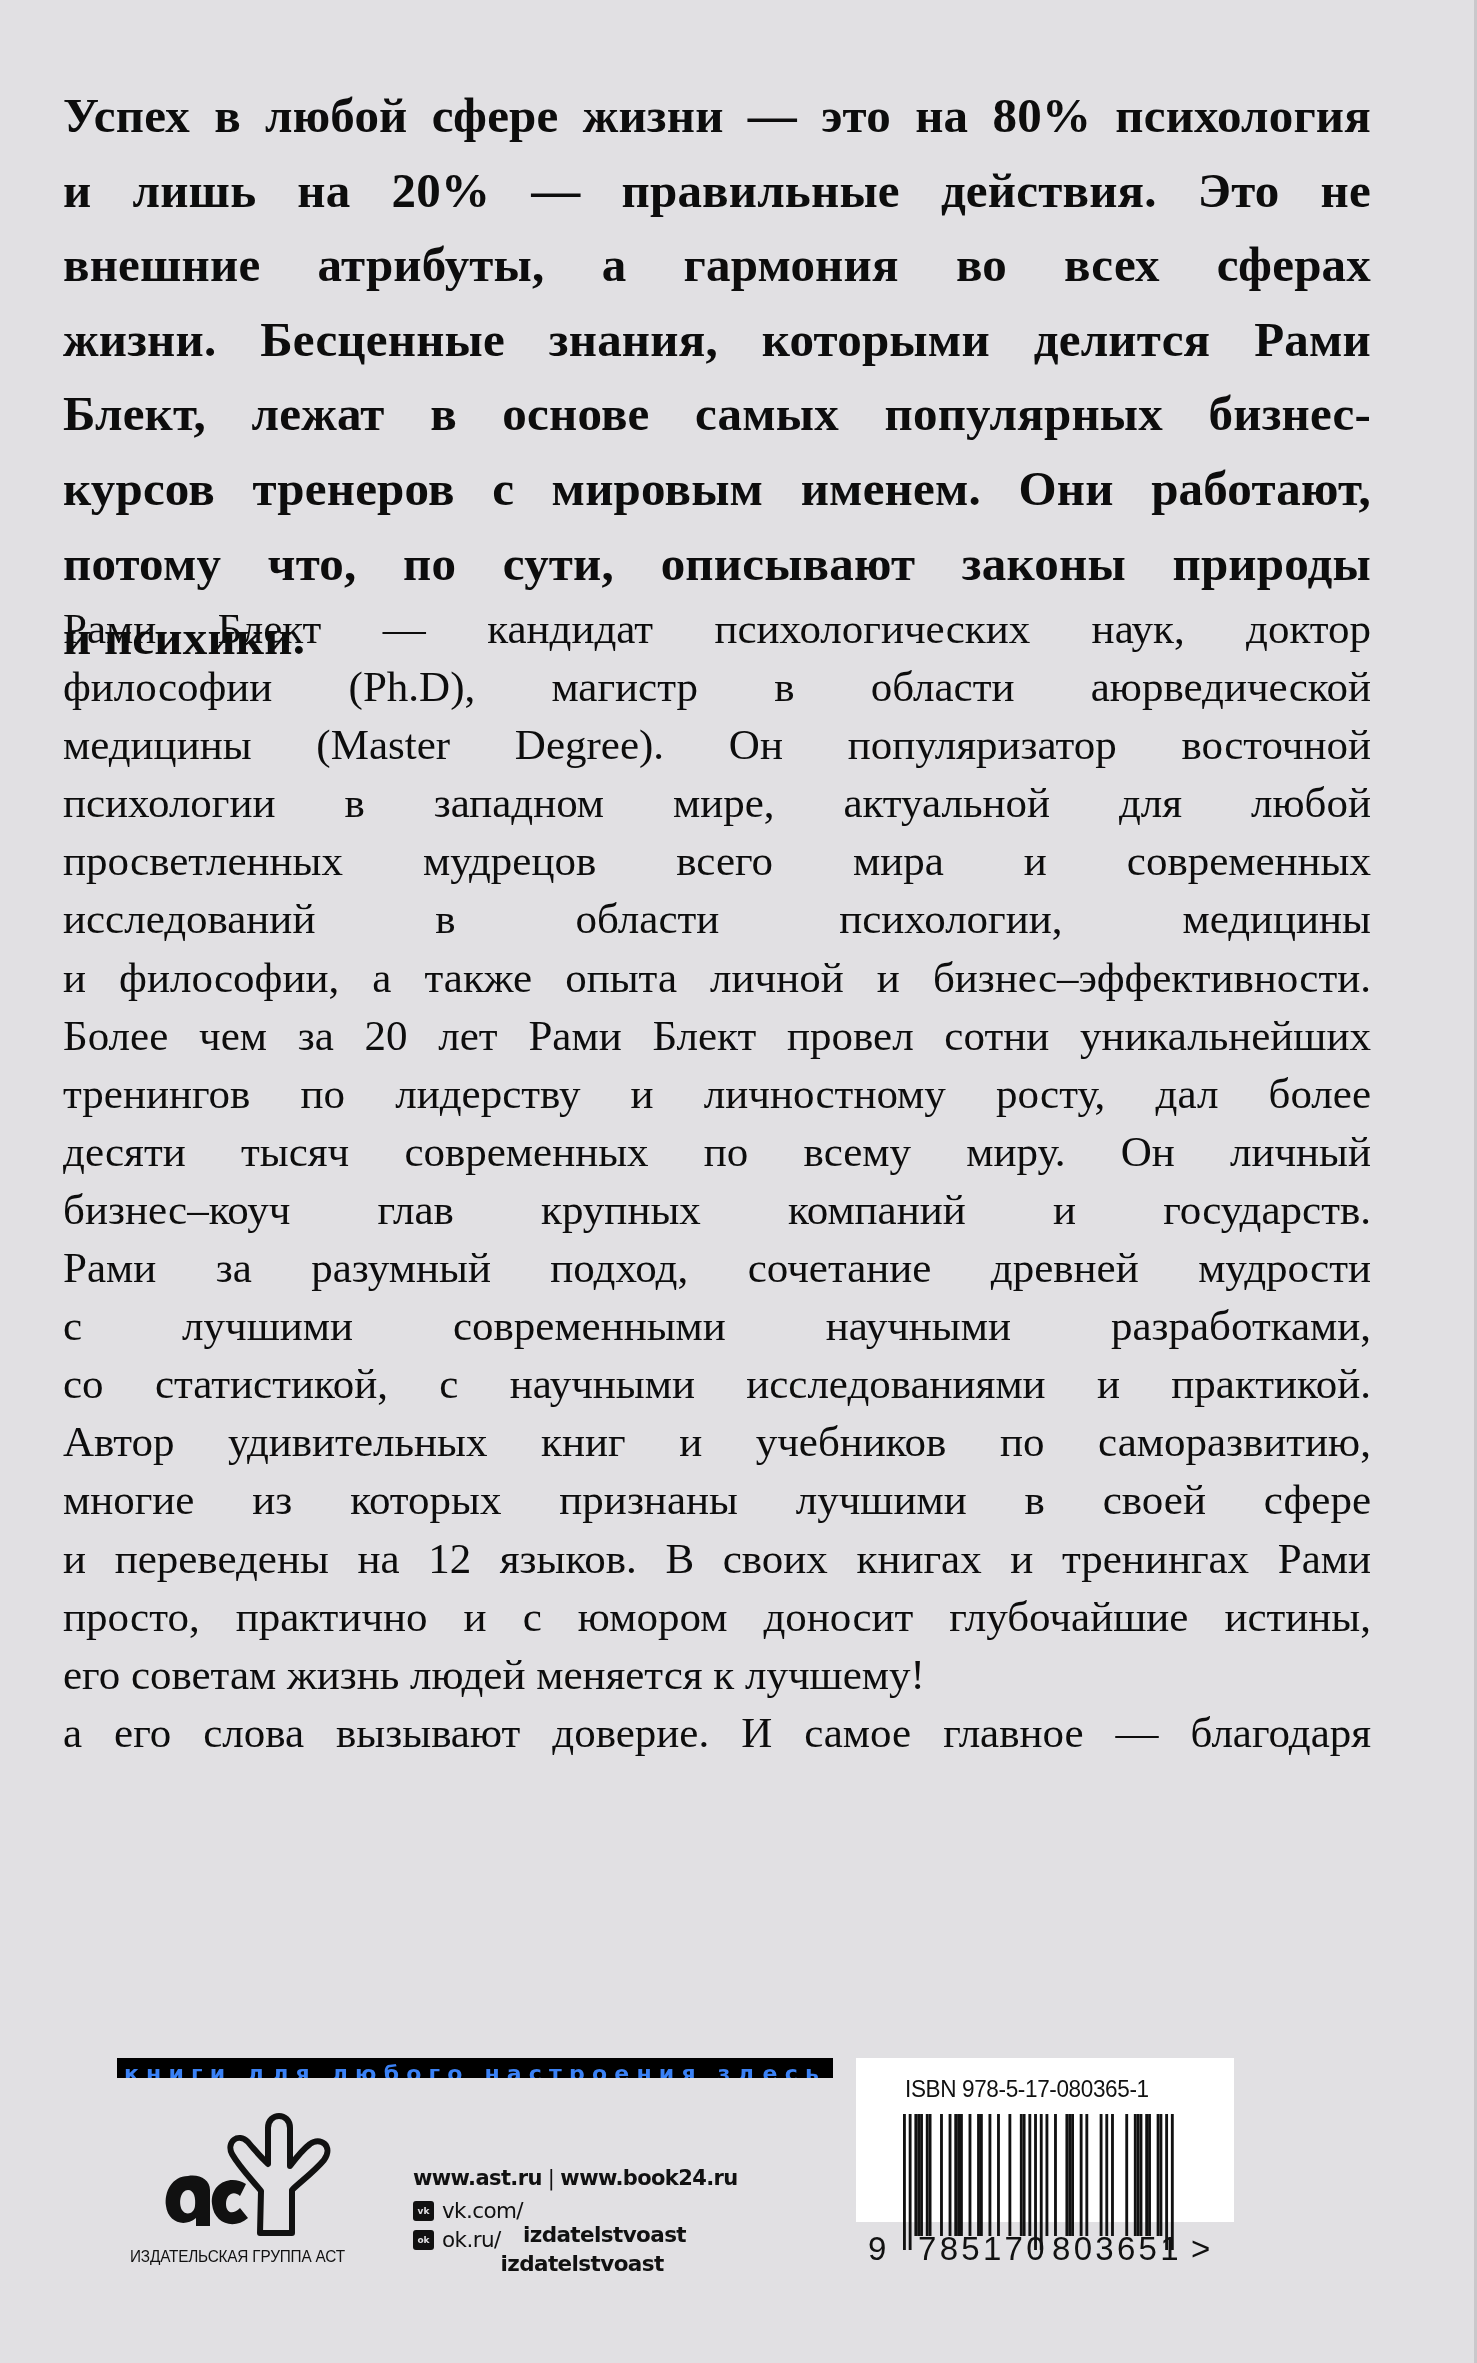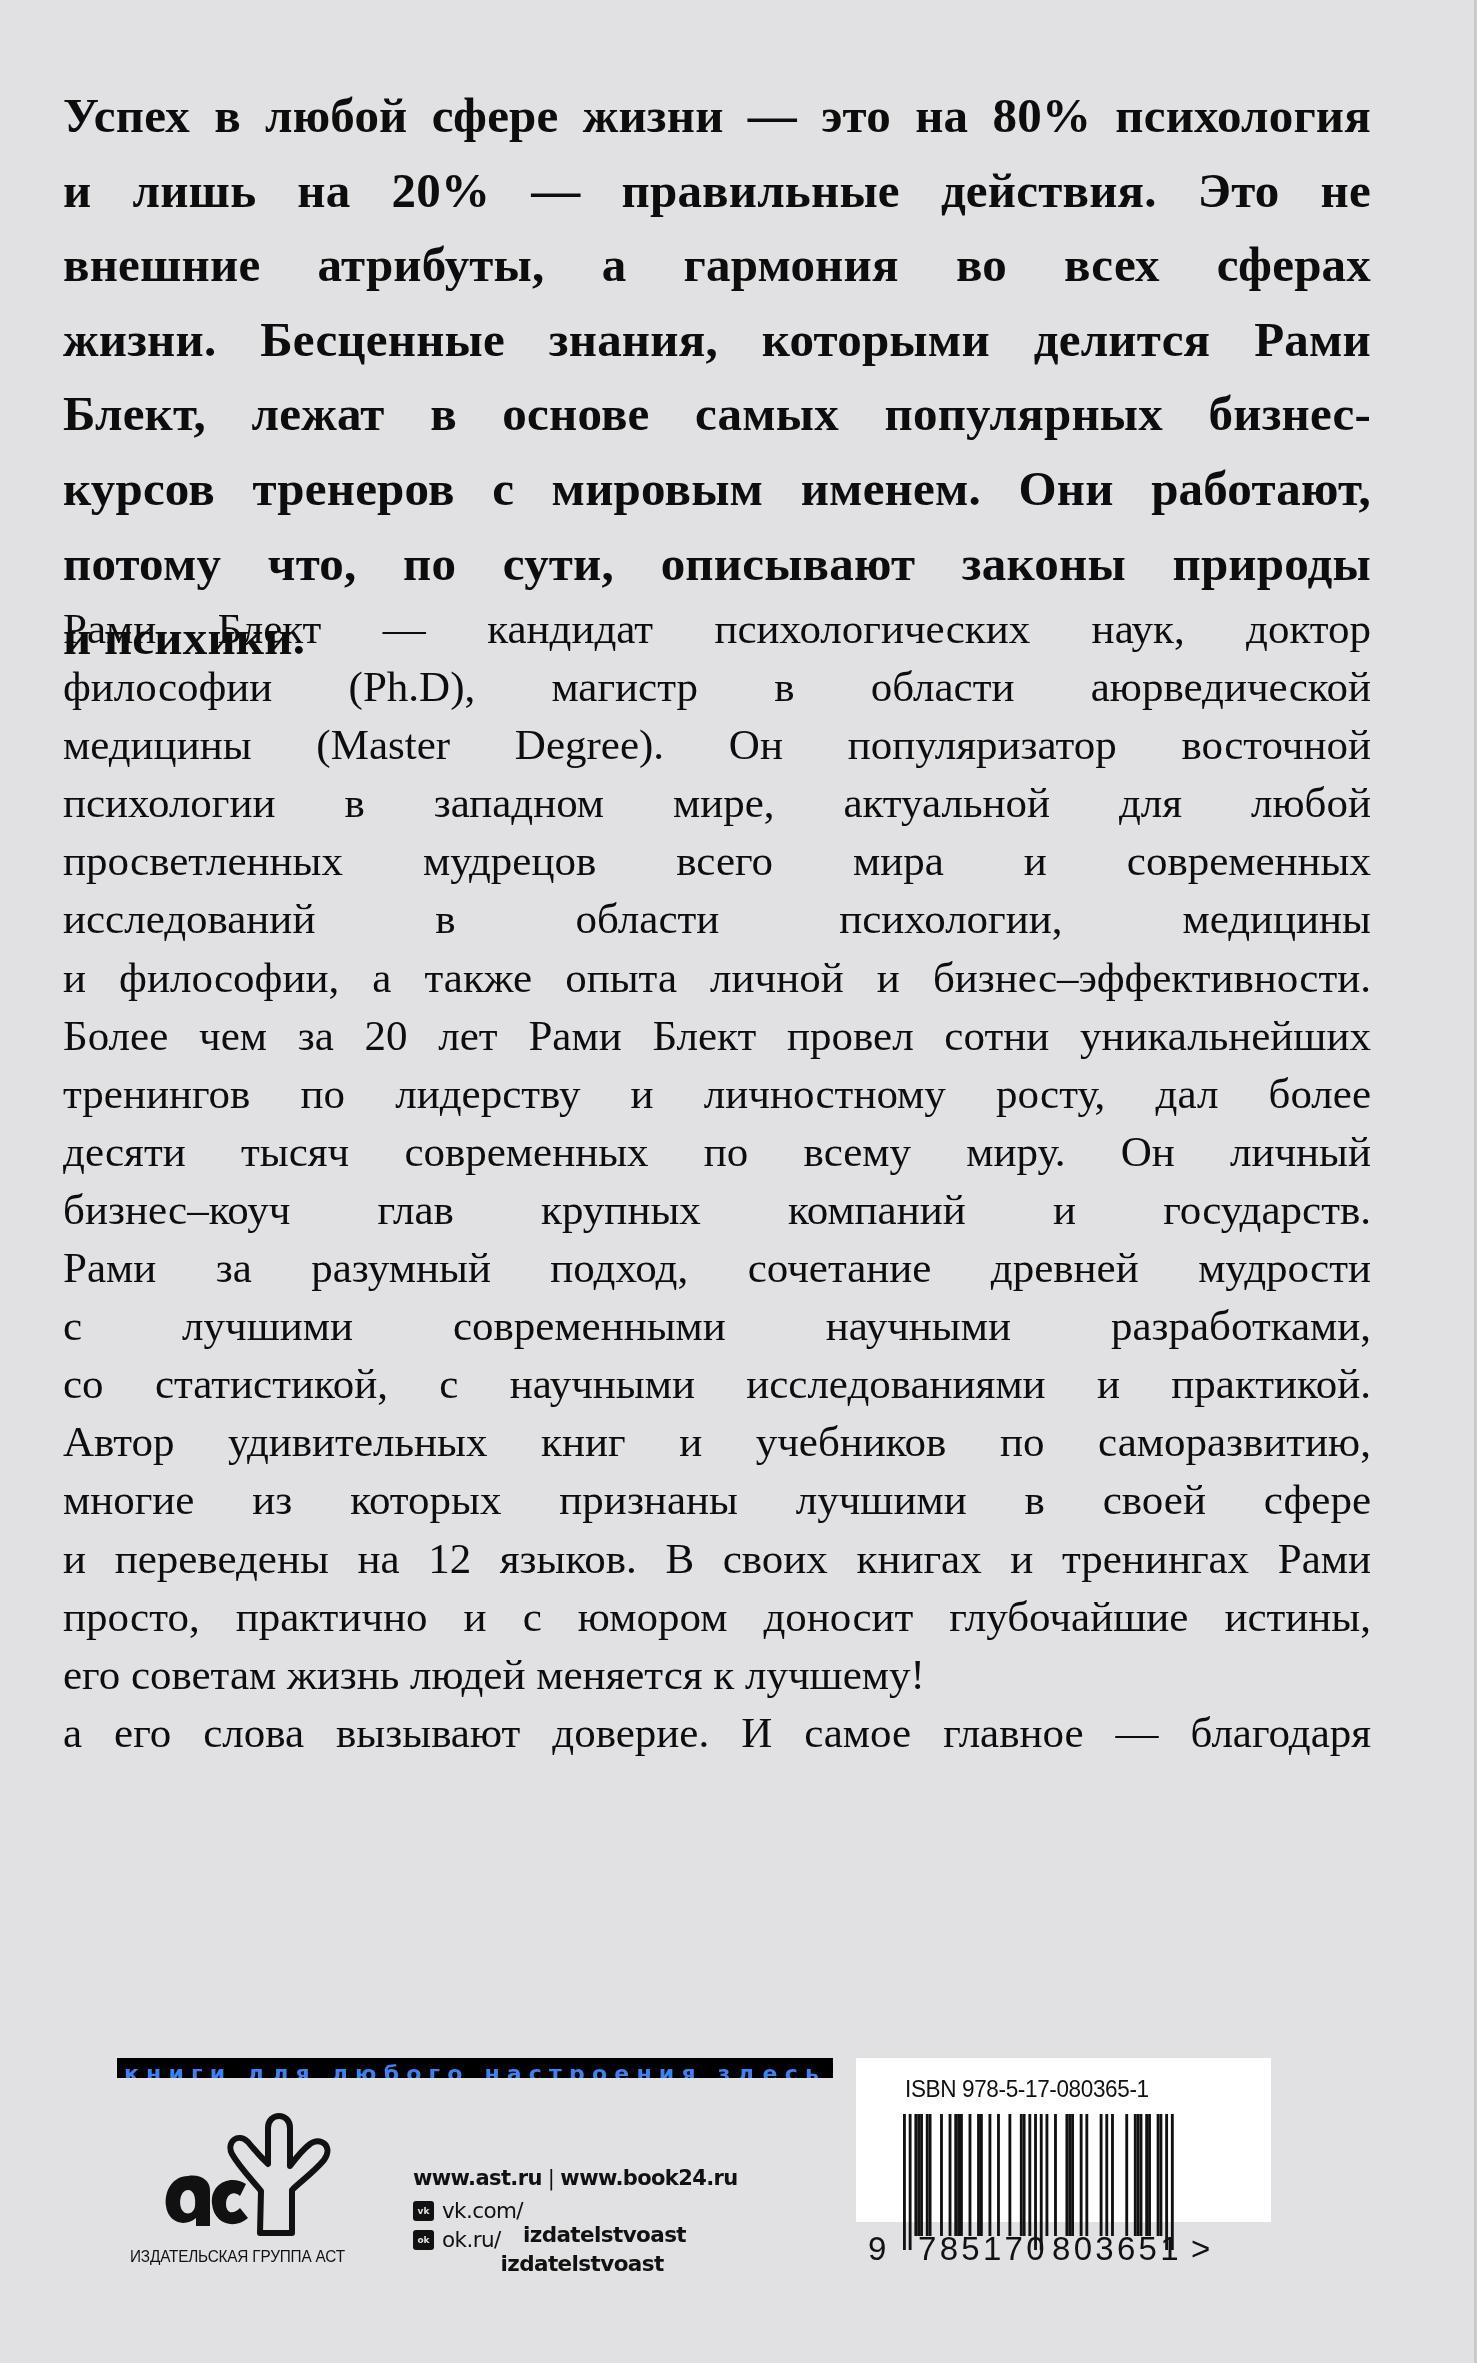--- a/index.html
+++ b/index.html
@@ -50,21 +50,20 @@
   .social .ic {
     width: 21px; height: 20px; background: #111; border-radius: 3px; margin-right: 8px;
     display: inline-flex; align-items: center; justify-content: center;
     color: #e1e0e3; font-size: 9px; font-weight: bold; letter-spacing: 0;
   }
   .social .handle { font-weight: bold; margin-top: 48px; }
 
   .isbn-box {
     position: absolute; left: 856px; top: 2058px; width: 378px; height: 164px;
     background: #fff;
-    padding-left: 37px;
   }
   .isbn-label {
     position: absolute; left: 49px; top: 17px;
     font-family: "Liberation Sans", sans-serif; font-size: 24.5px; color: #111;
     letter-spacing: -0.4px; white-space: nowrap; transform: scaleX(0.92); transform-origin: left;
   }
   .barcode { position: absolute; left: 0; top: 0; width: 378px; height: 216px; }
   .bc-digit {
     position: absolute; font-family: "Liberation Sans", sans-serif; font-size: 33px; color: #111;
     top: 173px; line-height: 36px; letter-spacing: 3.3px; white-space: nowrap;

